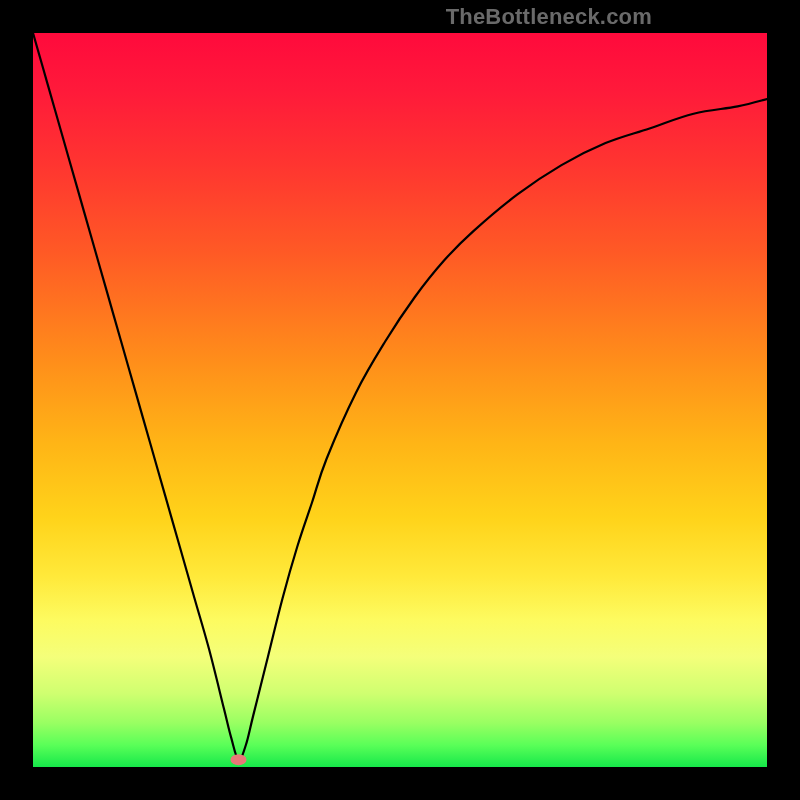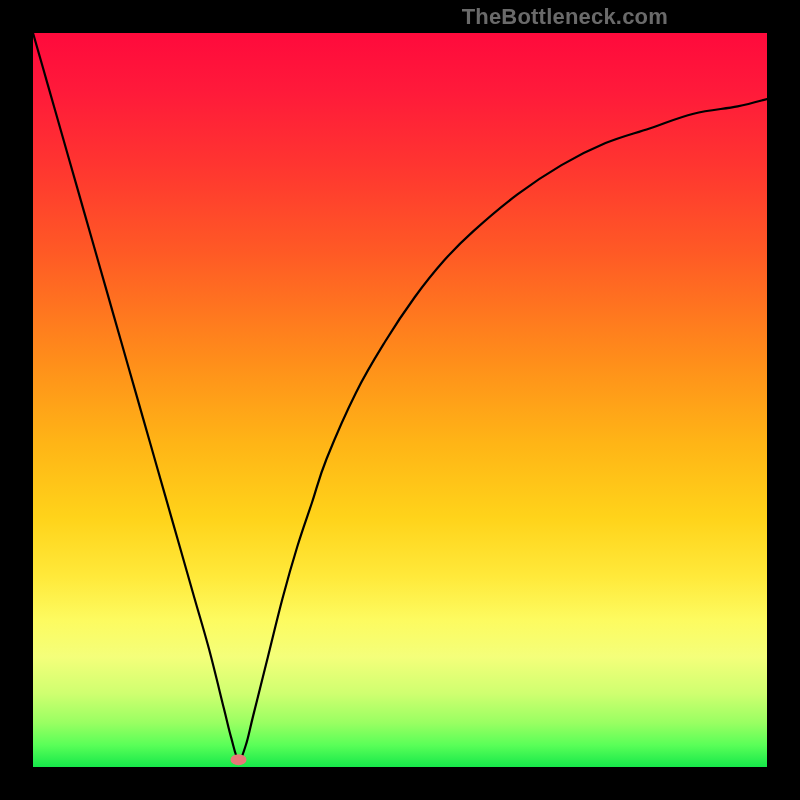--- a/index.html
+++ b/index.html
@@ -9,21 +9,20 @@
     height: 800px;
     background: #000;
     overflow: hidden;
     font-family: Arial, Helvetica, sans-serif;
   }
   .frame {
     position: relative;
     width: 664px;
     height: 800px;
     background: #000;
-    padding-left: 16px;
   }
   .watermark {
     position: absolute;
     top: 4px;
     right: 12px;
     color: #6a6a6a;
     font-size: 22px;
     font-weight: 600;
     letter-spacing: 0.2px;
     z-index: 10;

